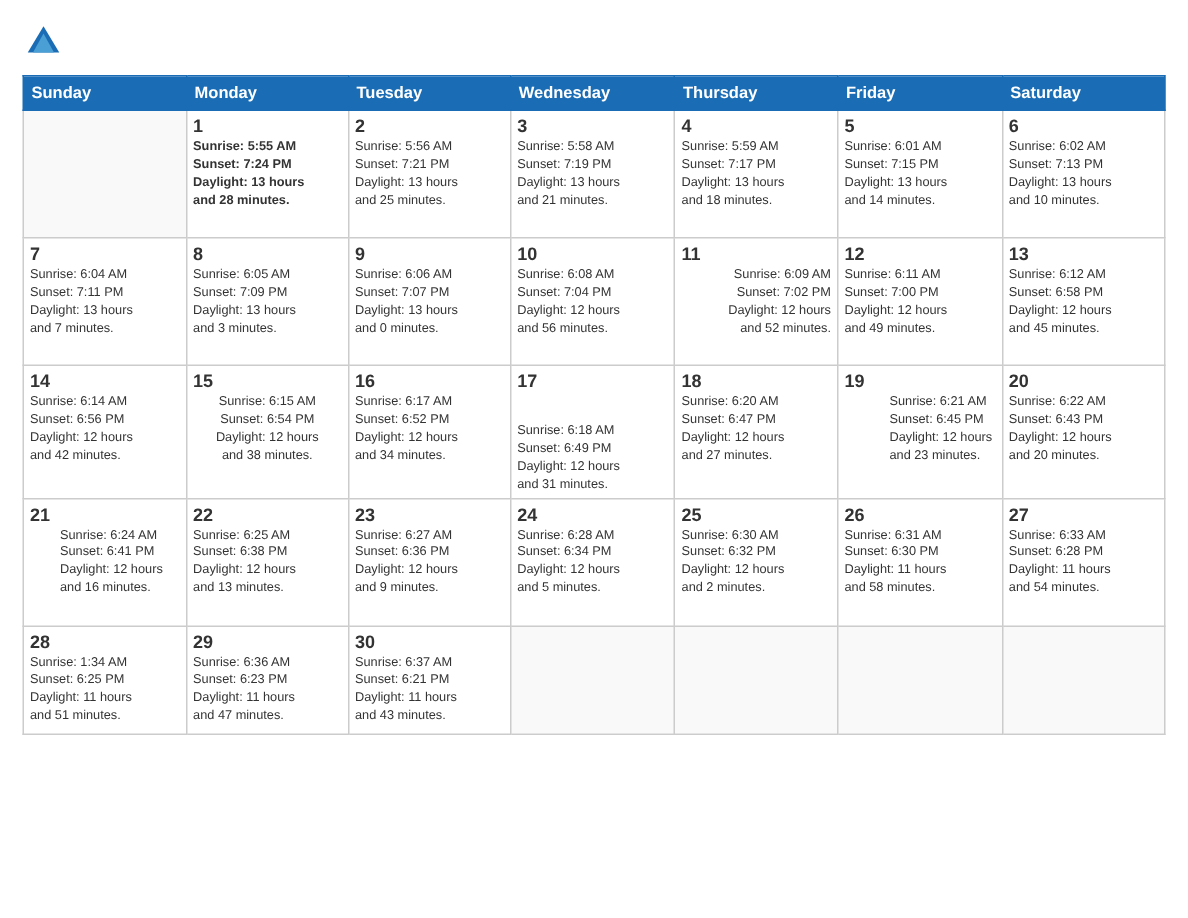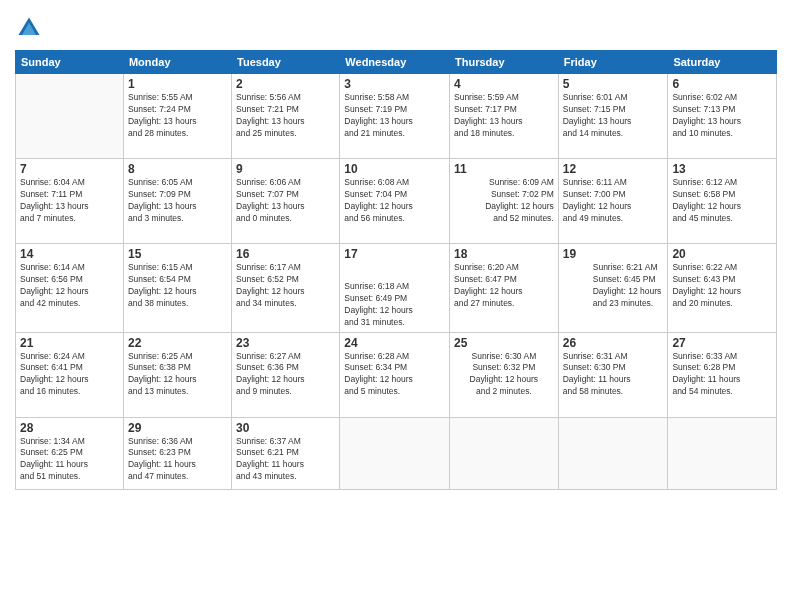--- a/index.html
+++ b/index.html
@@ -133,21 +133,21 @@
           <th>Thursday</th>
           <th>Friday</th>
           <th>Saturday</th>
         </tr>
     </thead>
     <tbody id="calendar-body">
     <tr>
           <td class="empty"></td>
           <td>
             <span class="day-number">1</span>
-            <div class="day-info" style="white-space: pre-line;">Sunrise: 5:55 AM
+            <div class="day-info" style="white-space: pre-line; font-weight: bold;">Sunrise: 5:55 AM
 Sunset: 7:24 PM
 Daylight: 13 hours
 and 28 minutes.</div>
           </td>
           <td>
             <span class="day-number">2</span>
             <div class="day-info" style="white-space: pre-line;">Sunrise: 5:56 AM
 Sunset: 7:21 PM
 Daylight: 13 hours
 and 25 minutes.</div>
@@ -235,21 +235,21 @@
         <tr>
           <td>
             <span class="day-number">14</span>
             <div class="day-info" style="white-space: pre-line;">Sunrise: 6:14 AM
 Sunset: 6:56 PM
 Daylight: 12 hours
 and 42 minutes.</div>
           </td>
           <td>
             <span class="day-number">15</span>
-            <div class="day-info" style="white-space: pre-line;">Sunrise: 6:15 AM
+            <div class="day-info" style="white-space: pre-line; text-align: center;">Sunrise: 6:15 AM
 Sunset: 6:54 PM
 Daylight: 12 hours
 and 38 minutes.</div>
           </td>
           <td>
             <span class="day-number">16</span>
             <div class="day-info" style="white-space: pre-line;">Sunrise: 6:17 AM
 Sunset: 6:52 PM
 Daylight: 12 hours
 and 34 minutes.</div>
@@ -279,21 +279,21 @@
             <span class="day-number">20</span>
             <div class="day-info" style="white-space: pre-line;">Sunrise: 6:22 AM
 Sunset: 6:43 PM
 Daylight: 12 hours
 and 20 minutes.</div>
           </td>
         </tr>
         <tr>
           <td>
             <span class="day-number">21</span>
-            <div class="day-info" style="white-space: pre-line;">Sunrise: 6:24 AM
+            <div class="day-info" style="white-space: pre-line; margin-left: 20px;">Sunrise: 6:24 AM
 Sunset: 6:41 PM
 Daylight: 12 hours
 and 16 minutes.</div>
           </td>
           <td>
             <span class="day-number">22</span>
             <div class="day-info" style="white-space: pre-line;">Sunrise: 6:25 AM
 Sunset: 6:38 PM
 Daylight: 12 hours
 and 13 minutes.</div>
@@ -307,21 +307,21 @@
           </td>
           <td>
             <span class="day-number">24</span>
             <div class="day-info" style="white-space: pre-line;">Sunrise: 6:28 AM
 Sunset: 6:34 PM
 Daylight: 12 hours
 and 5 minutes.</div>
           </td>
           <td>
             <span class="day-number">25</span>
-            <div class="day-info" style="white-space: pre-line; text-align: center;">Sunrise: 6:30 AM
+            <div class="day-info" style="white-space: pre-line;">Sunrise: 6:30 AM
 Sunset: 6:32 PM
 Daylight: 12 hours
 and 2 minutes.</div>
           </td>
           <td>
             <span class="day-number">26</span>
             <div class="day-info" style="white-space: pre-line;">Sunrise: 6:31 AM
 Sunset: 6:30 PM
 Daylight: 11 hours
 and 58 minutes.</div>

